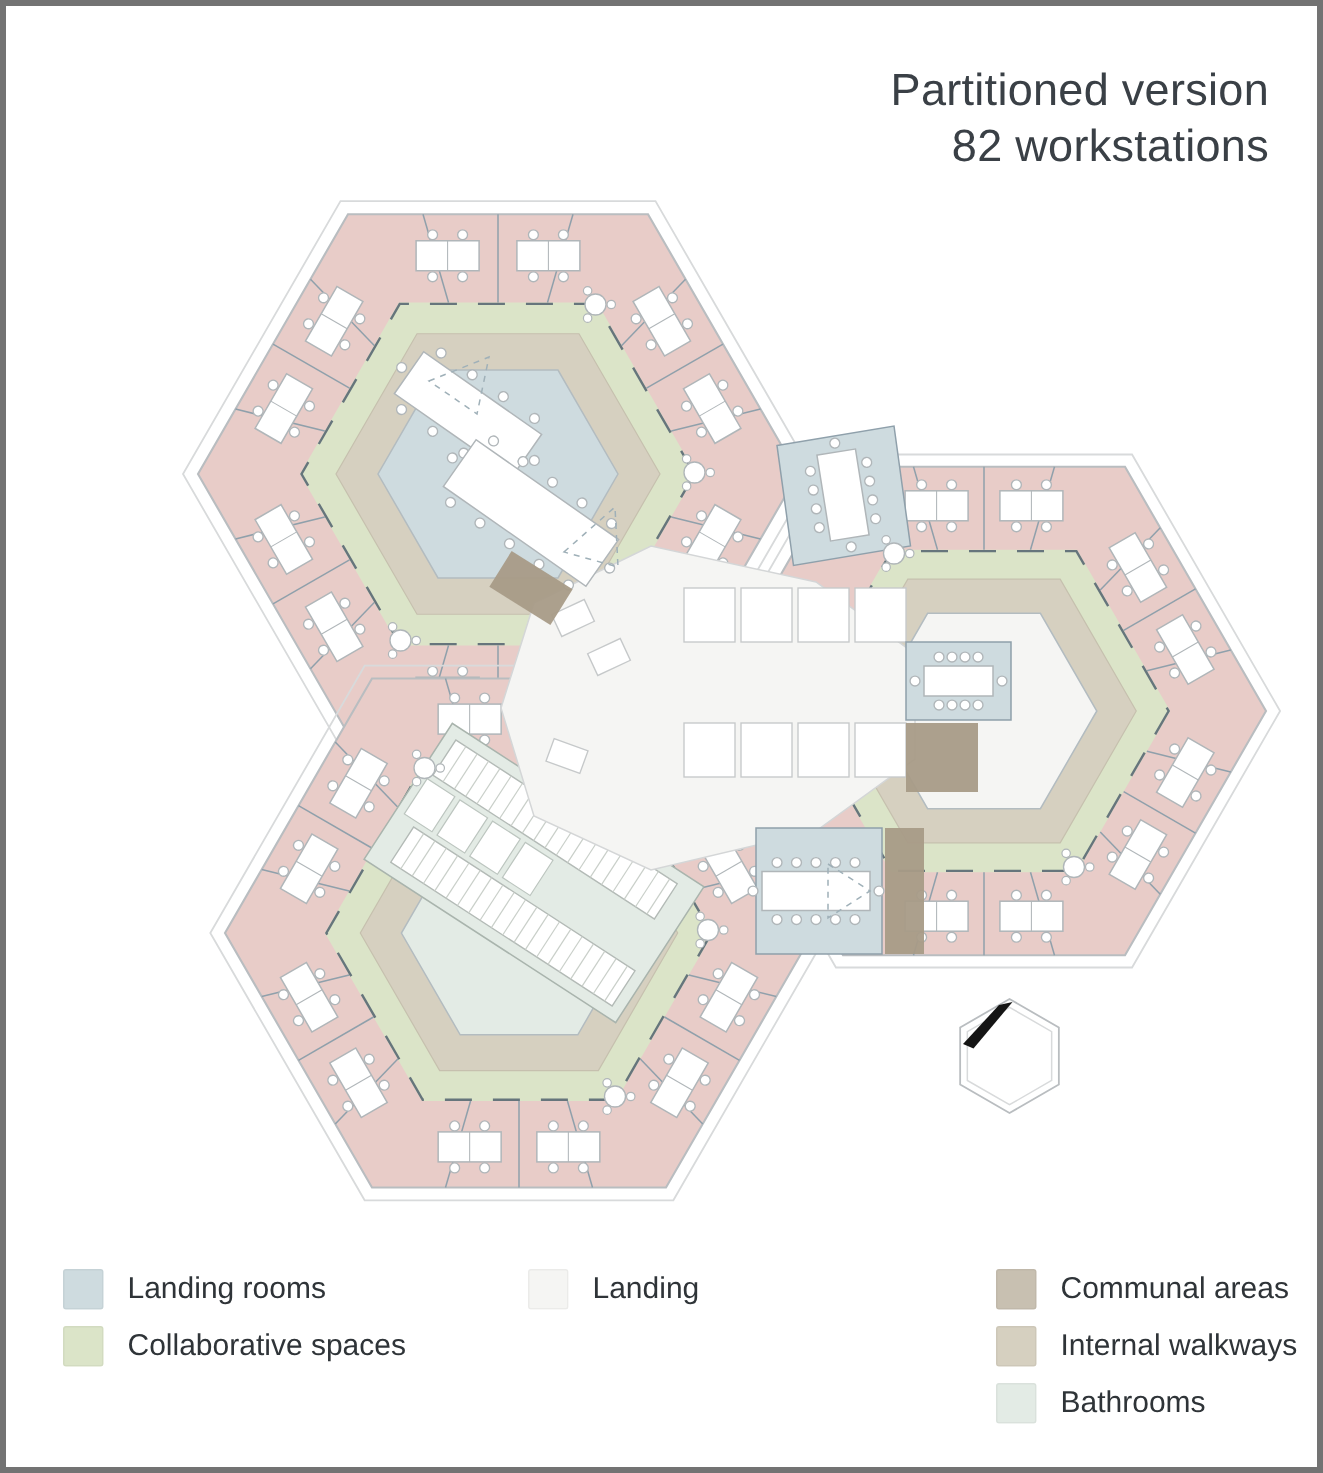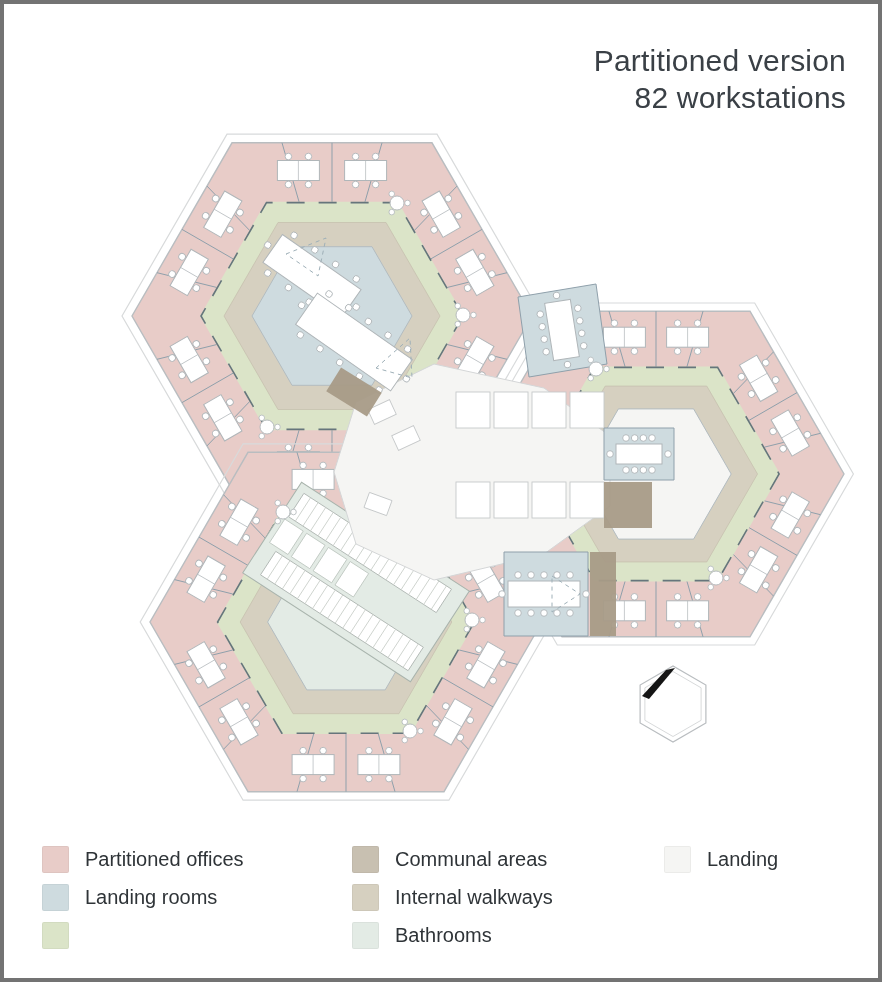--- a/index.html
+++ b/index.html
@@ -552,46 +552,43 @@
     </svg>
 
   <div class="title">
     <div>Partitioned version</div>
     <div>82 workstations</div>
   </div>
 
   <div class="legend">
     <div class="legend-col">
       <div class="legend-item">
-        <div class="swatch" style="background: rgb(232, 204, 200);"></div>
-        <div class="legend-label">Partitioned offices</div>
-      </div>
-      <div class="legend-item">
         <div class="swatch" style="background: rgb(206, 219, 223);"></div>
         <div class="legend-label">Landing rooms</div>
       </div>
       <div class="legend-item">
         <div class="swatch" style="background: rgb(219, 228, 200);"></div>
+        <div class="legend-label">Collaborative spaces</div>
+      </div>
+    </div>
+    <div class="legend-col">
+      <div class="legend-item">
+        <div class="swatch" style="background: rgb(245, 245, 243);"></div>
+        <div class="legend-label">Landing</div>
       </div>
     </div>
     <div class="legend-col">
       <div class="legend-item">
         <div class="swatch" style="background: rgb(200, 192, 177);"></div>
         <div class="legend-label">Communal areas</div>
       </div>
       <div class="legend-item">
         <div class="swatch" style="background: rgb(214, 208, 192);"></div>
         <div class="legend-label">Internal walkways</div>
       </div>
       <div class="legend-item">
         <div class="swatch" style="background: rgb(227, 235, 229);"></div>
         <div class="legend-label">Bathrooms</div>
       </div>
     </div>
-    <div class="legend-col">
-      <div class="legend-item">
-        <div class="swatch" style="background: rgb(245, 245, 243);"></div>
-        <div class="legend-label">Landing</div>
-      </div>
-    </div>
   </div>
 
 </div>
 
 </body></html>

